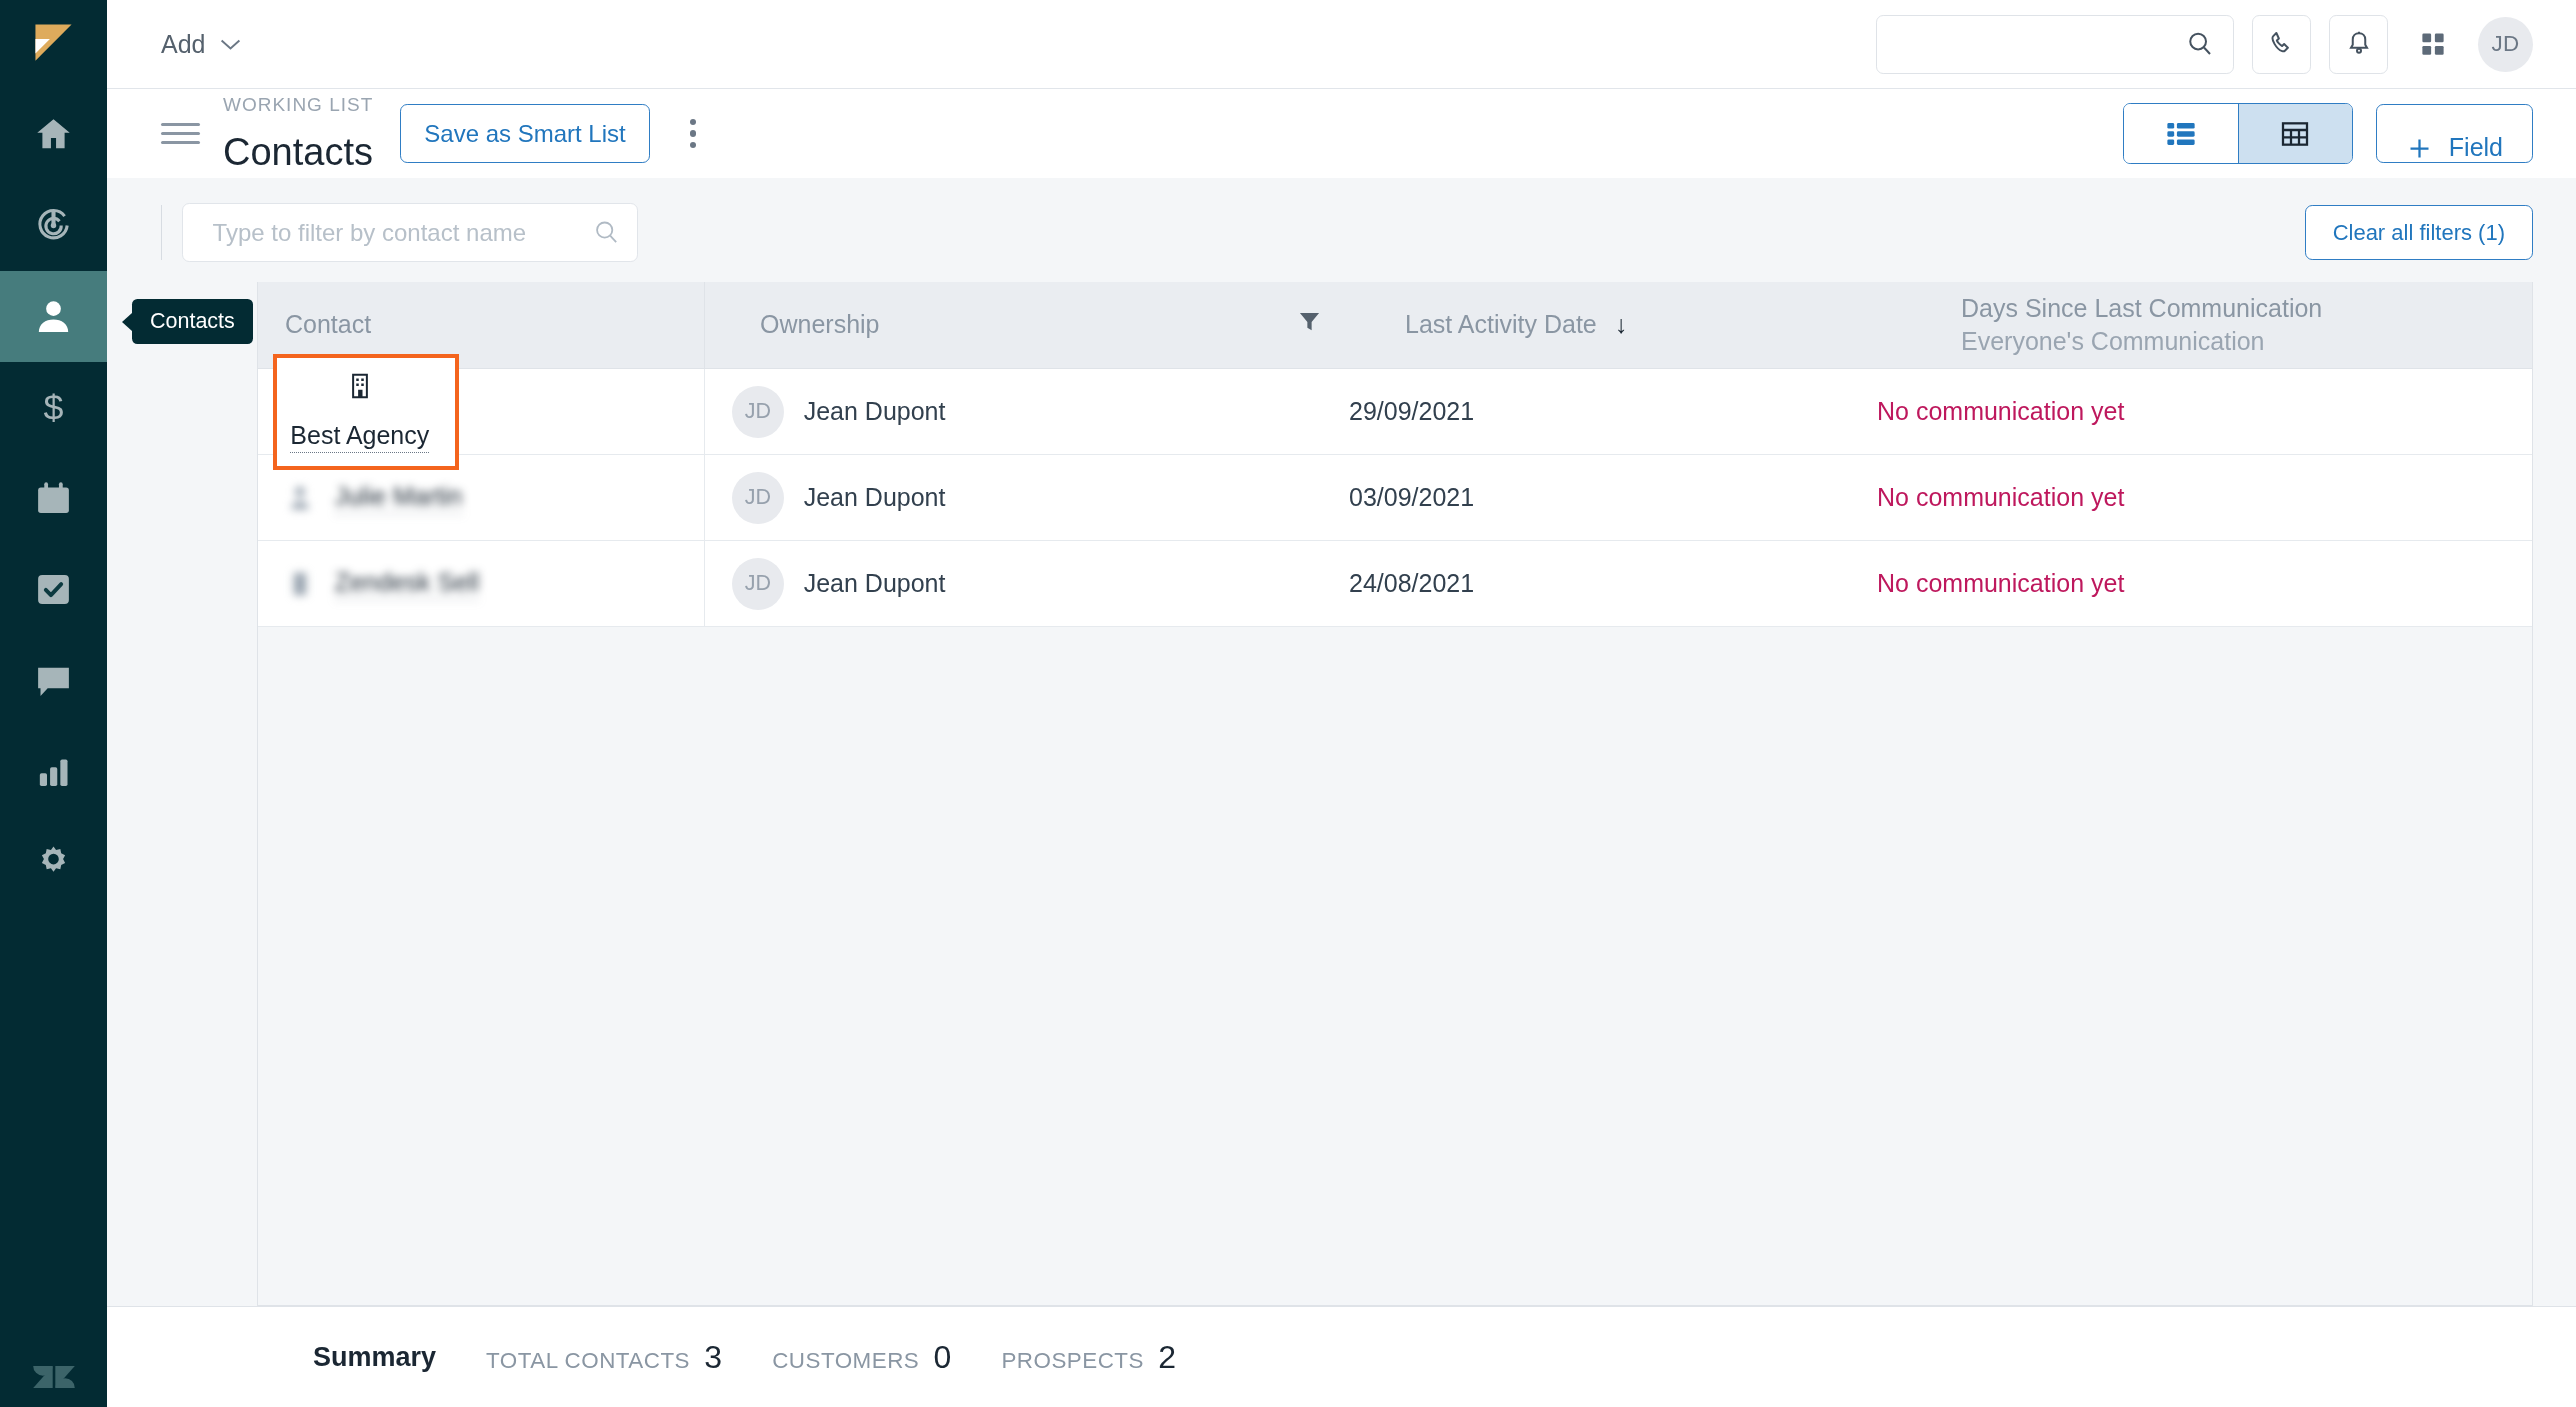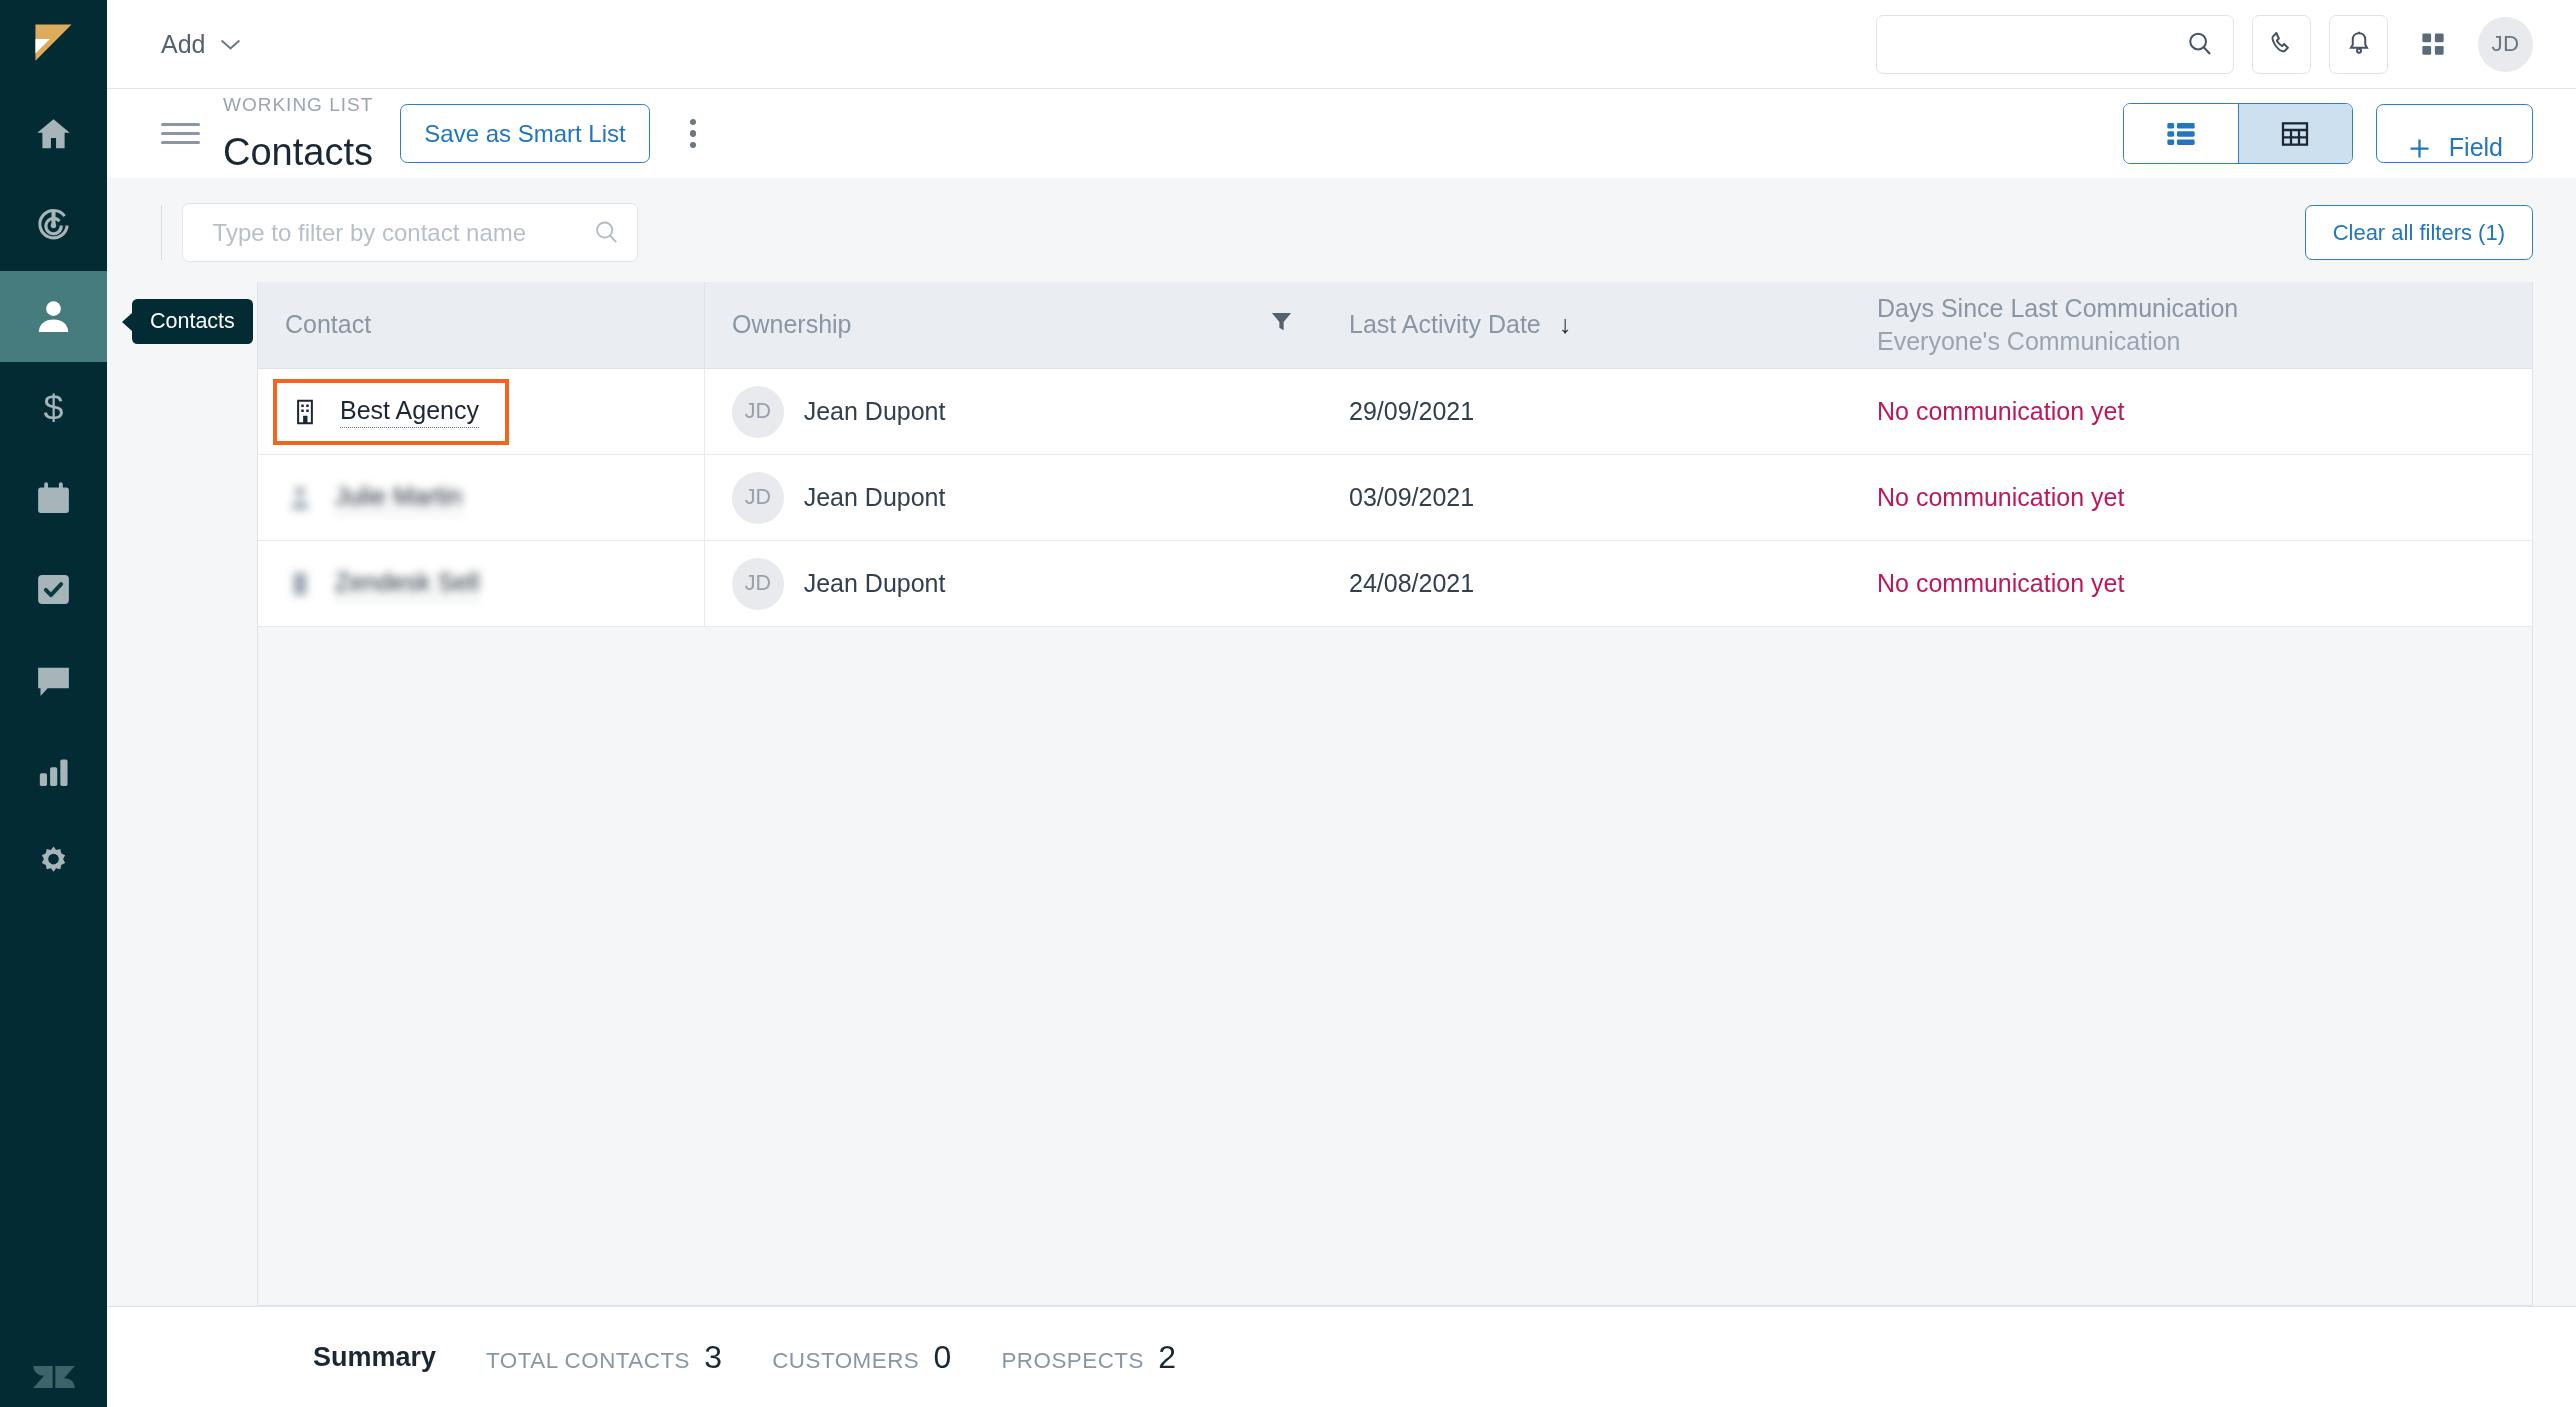--- a/index.html
+++ b/index.html
@@ -112,21 +112,21 @@
     color: #2176bd; font-size: 22px; padding: 13.4px 27px; cursor: pointer; font-family: inherit;
     white-space: nowrap;
   }
 
   
   .table-wrap { flex: 1 1 auto; padding: 0 43px 0 150px; min-height: 0; display: flex; }
   .table-card {
     flex: 1 1 auto; background: #fff; border: 0.9px solid #dfe3e8; border-top: 0;
     display: flex; flex-direction: column; min-width: 0;
   }
-  .thead { display: flex; background: #eaedf1; border-bottom: 0.9px solid #dfe3e8; min-height: 86px; }
+  .thead { display: flex; background: #eaedf1; border-bottom: 0.9px solid #dfe3e8; min-height: 86px; gap: 28px; }
   .th {
     display: flex; flex-direction: column; justify-content: center;
     padding: 12.5px 27px; color: #8a96a3; font-size: 25px; position: relative;
   }
   .th .sub { font-size: 25px; color: #9aa5b1; margin-top: 3.6px; }
   .th-row { display: flex; align-items: center; gap: 18px; }
   .col-contact { flex: 0 0 447px; border-right: 0.9px solid #dfe3e8; }
   .col-owner   { flex: 0 0 617px; }
   .col-date    { flex: 0 0 528px; }
   .col-days    { flex: 1 1 auto; }
@@ -376,21 +376,21 @@
           <div class="th col-days">
             <div class="th-row">
               <span>Days Since Last Communication</span>
             </div>
             <div class="sub">Everyone's Communication</div>
           </div>
         </div>
 
         <div class="tr">
           <div class="td col-contact">
-            <div class="contact-cell row-highlight" style="padding:14.3px 27px 14.3px 14.3px;margin:-14.3px 0 -14.3px -9px;">
+            <div class="contact-cell row-highlight" style="padding:14.3px 27px 14.3px 14.3px;margin:-14.3px 0 -14.3px -9px;flex-direction:column;">
               <svg width="30" height="30" viewBox="0 0 24 24" fill="none" stroke="#1b2733" stroke-width="1.6">
                 <rect x="6.5" y="3" width="11" height="18"></rect>
                 <rect x="9" y="6" width="2" height="2" fill="#1b2733" stroke="none"></rect>
                 <rect x="13" y="6" width="2" height="2" fill="#1b2733" stroke="none"></rect>
                 <rect x="9" y="10" width="2" height="2" fill="#1b2733" stroke="none"></rect>
                 <rect x="13" y="10" width="2" height="2" fill="#1b2733" stroke="none"></rect>
                 <rect x="10.5" y="15" width="3.5" height="6" fill="#1b2733" stroke="none"></rect>
               </svg>
               <span class="contact-link">Best Agency</span>
             </div>

